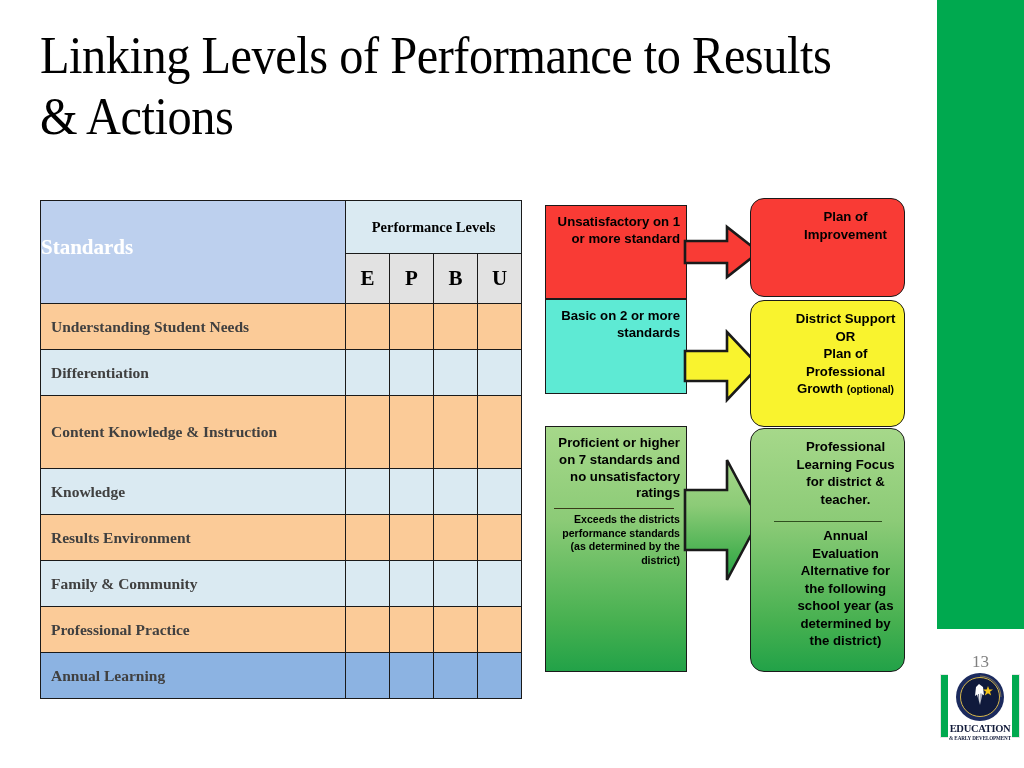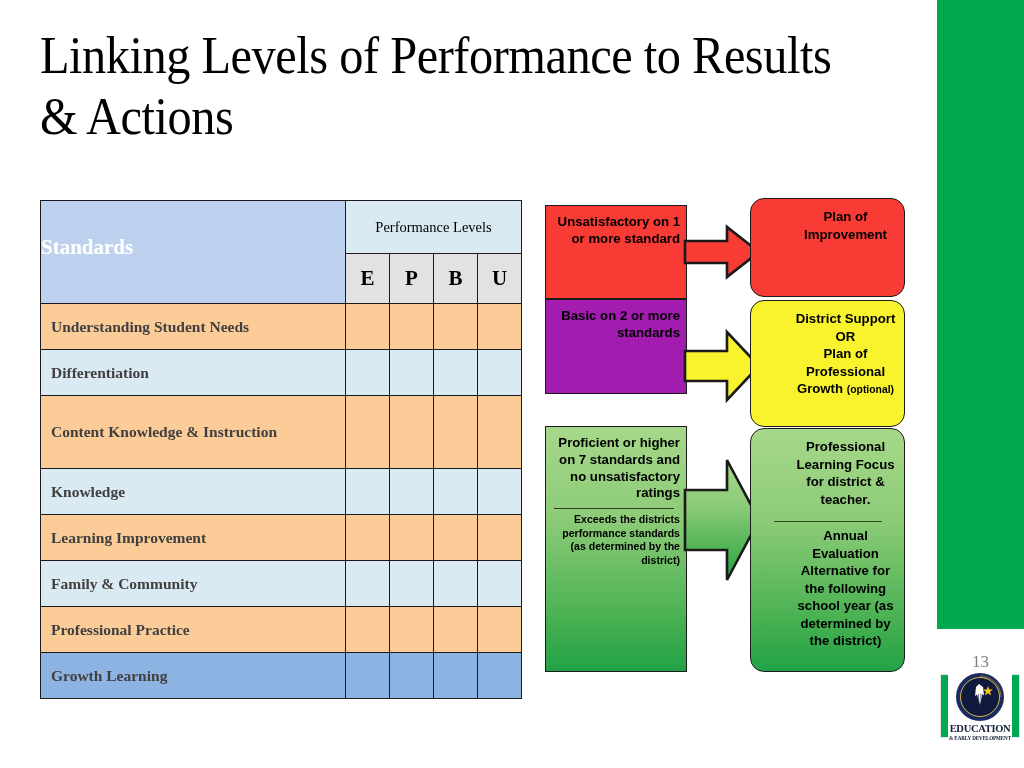--- a/index.html
+++ b/index.html
@@ -52,21 +52,21 @@
     padding-bottom:9px !important;
   }
   .hdr-std span{
     color:#ffffff;font-weight:bold;font-size:21px;
     text-shadow:0 0 1px rgba(255,255,255,.4);
   }
   .hdr-perf{
     background:#daeaf2;
     height:47px;
     text-align:center;
-    font-weight:normal;font-size:14.5px;color:#000;
+    font-weight:bold;font-size:14.5px;color:#000;
   }
   .hdr-letter{
     background:#e2e2e2;
     height:44px;
     text-align:center;
     font-weight:bold;font-size:21px;color:#000;
   }
 
   tr.r-orange td{background:#fbcb98;}
   tr.r-blue  td{background:#daeaf2;}
@@ -91,21 +91,21 @@
     font-weight:bold;color:#000;text-align:right;
   }
   .lbox .big{font-size:13.2px;line-height:1.27;}
   .lbox .sml{font-size:10.6px;line-height:1.28;}
   .hr-sep{
     border:0;border-top:1.4px solid #3a3a1a;
     margin:6px 4px 4px 0;width:120px;
   }
 
   .lbox-red   {top:9px;  height:94px; background:#f93b35;}
-  .lbox-yellow{top:103px;height:95px;background:#a21caf;}
+  .lbox-yellow{top:103px;height:95px;background:#5eead4;}
   .lbox-green {top:230px;height:246px;
                background:linear-gradient(180deg,#a6d88a 0%,#8ccb77 38%,#46b050 80%,#22a248 100%);}
 
   .rbox{
     position:absolute;left:205px;width:155px;
     border:1.6px solid #1a1a1a;
     box-sizing:border-box;
     border-radius:14px;
     text-align:center;
     font-weight:bold;color:#000;
@@ -209,42 +209,42 @@
           <td></td>
         </tr>
         <tr class="r-blue h1">
           <td class="std-name">Knowledge</td>
           <td></td>
           <td></td>
           <td></td>
           <td></td>
         </tr>
         <tr class="r-orange h1">
-          <td class="std-name">Learning Improvement</td>
+          <td class="std-name">Results Environment</td>
           <td></td>
           <td></td>
           <td></td>
           <td></td>
         </tr>
         <tr class="r-blue h1">
           <td class="std-name">Family &amp; Community</td>
           <td></td>
           <td></td>
           <td></td>
           <td></td>
         </tr>
         <tr class="r-orange h1">
           <td class="std-name">Professional Practice</td>
           <td></td>
           <td></td>
           <td></td>
           <td></td>
         </tr>
         <tr class="r-dark h1">
-          <td class="std-name">Growth Learning</td>
+          <td class="std-name">Annual Learning</td>
           <td></td>
           <td></td>
           <td></td>
           <td></td>
         </tr>
       </tbody>
     </table>
   </div>
 
   <div class="flow">

